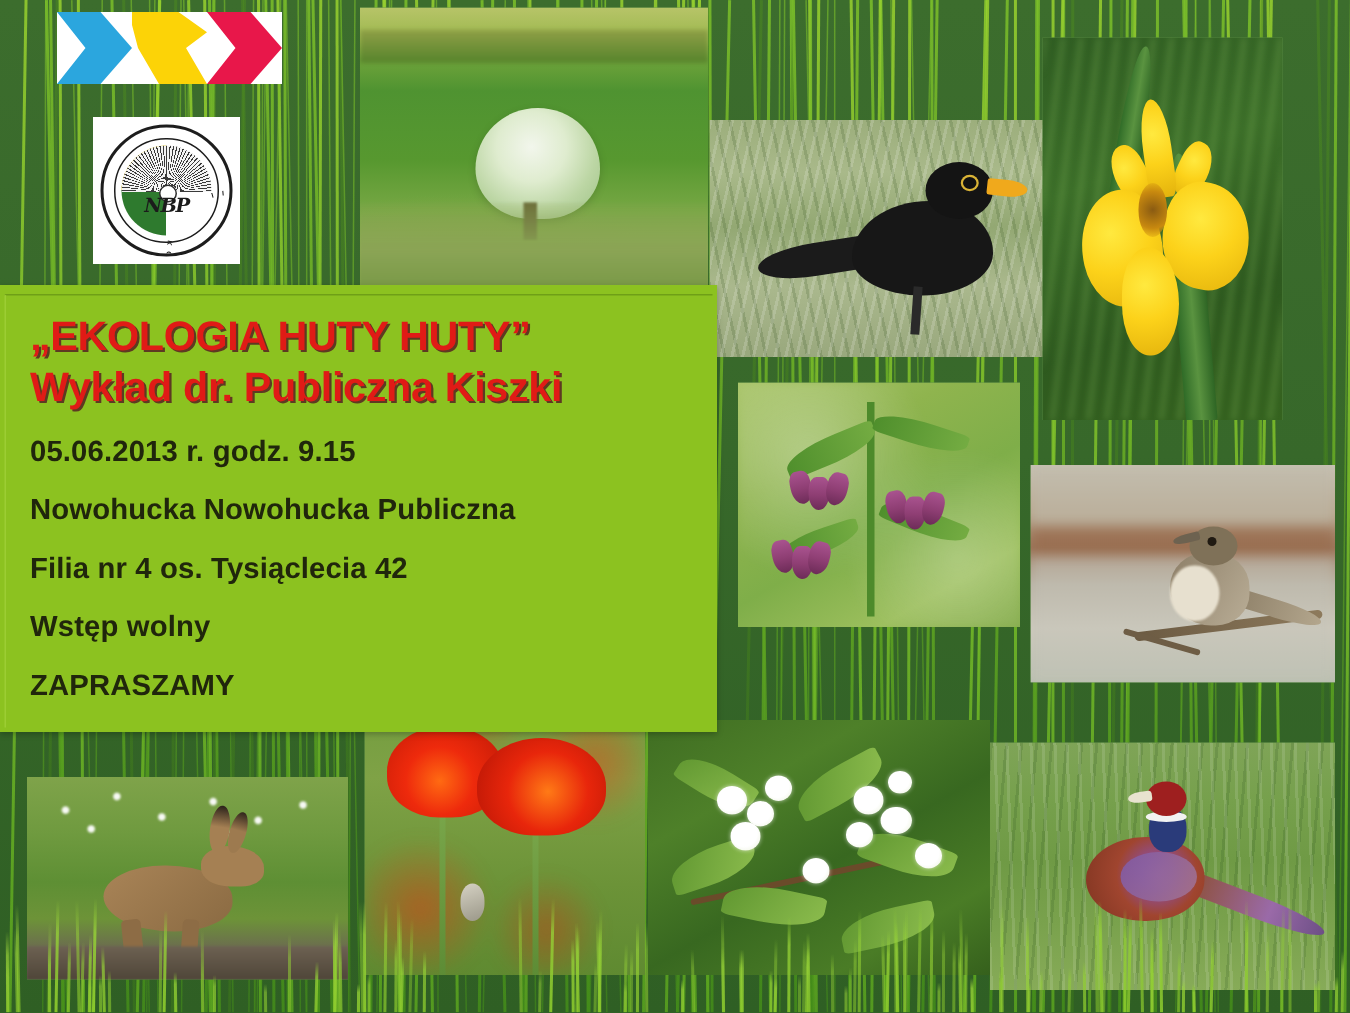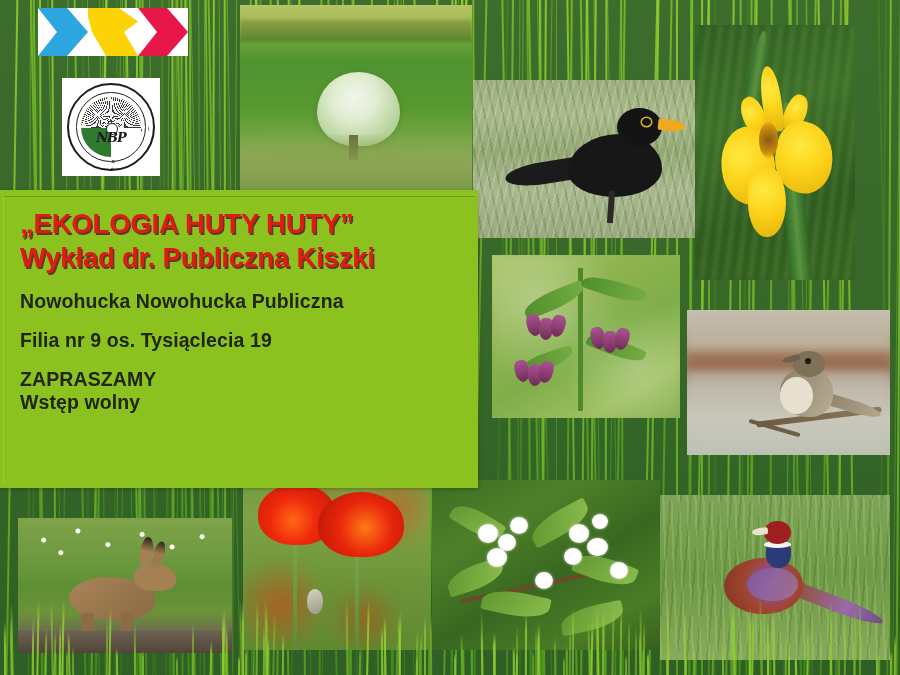--- a/index.html
+++ b/index.html
@@ -707,20 +707,21 @@
       <div class="dot"></div>
       <div class="mono">NBP</div>
     </div>
   </div>
 
   <div class="panel" style="left:0;top:190px;width:478px;height:298px;">
     <div class="inner-line"></div>
     <div class="pad">
       <div class="title1">„EKOLOGIA HUTY HUTY”</div>
       <div class="title2">Wykład dr. Publiczna Kiszki</div>
+      <div class="bodyline">05.06.2013  r. godz.  9.15</div>
       <div class="bodyline">Nowohucka  Nowohucka Publiczna</div>
-      <div class="bodyline">Filia nr 9 os. Tysiąclecia 19</div>
+      <div class="bodyline">Filia nr 4 os. Tysiąclecia 42</div>
+      <div class="bodyline">Wstęp wolny</div>
       <div class="bodyline last">ZAPRASZAMY</div>
-      <div class="bodyline">Wstęp wolny</div>
     </div>
   </div>
 
 </div>
 
 </body></html>

